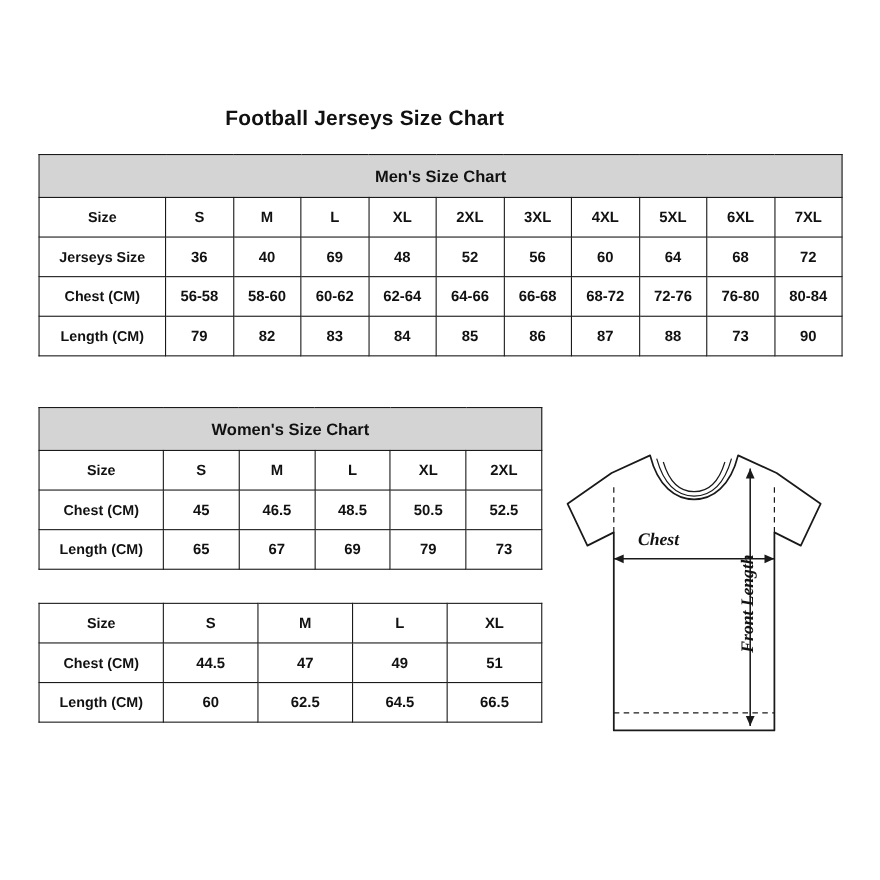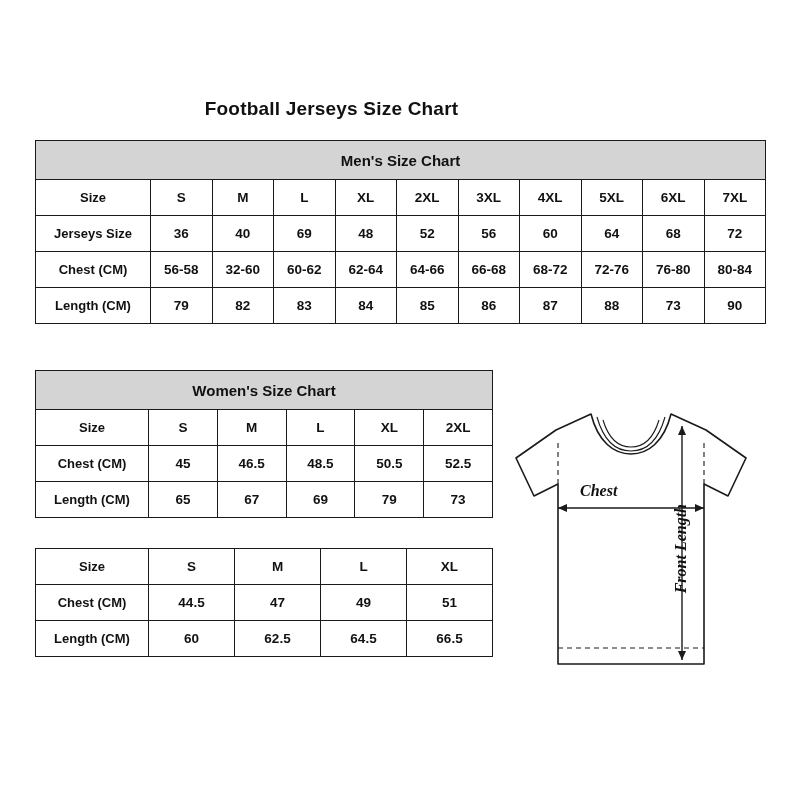--- a/index.html
+++ b/index.html
@@ -164,21 +164,21 @@
         <td>52</td>
         <td>56</td>
         <td>60</td>
         <td>64</td>
         <td>68</td>
         <td>72</td>
       </tr>
       <tr>
         <td class="label-cell">Chest (CM)</td>
         <td>56-58</td>
-        <td>32-60</td>
+        <td>58-60</td>
         <td>60-62</td>
         <td>62-64</td>
         <td>64-66</td>
         <td>66-68</td>
         <td>68-72</td>
         <td>72-76</td>
         <td>76-80</td>
         <td>80-84</td>
       </tr>
       <tr>

